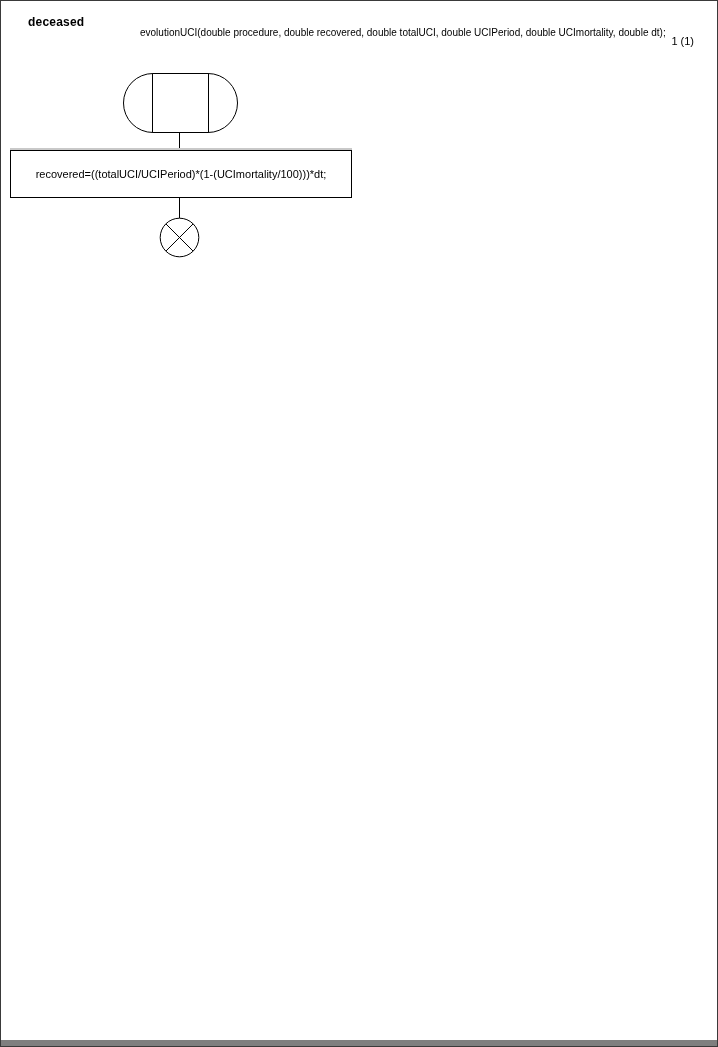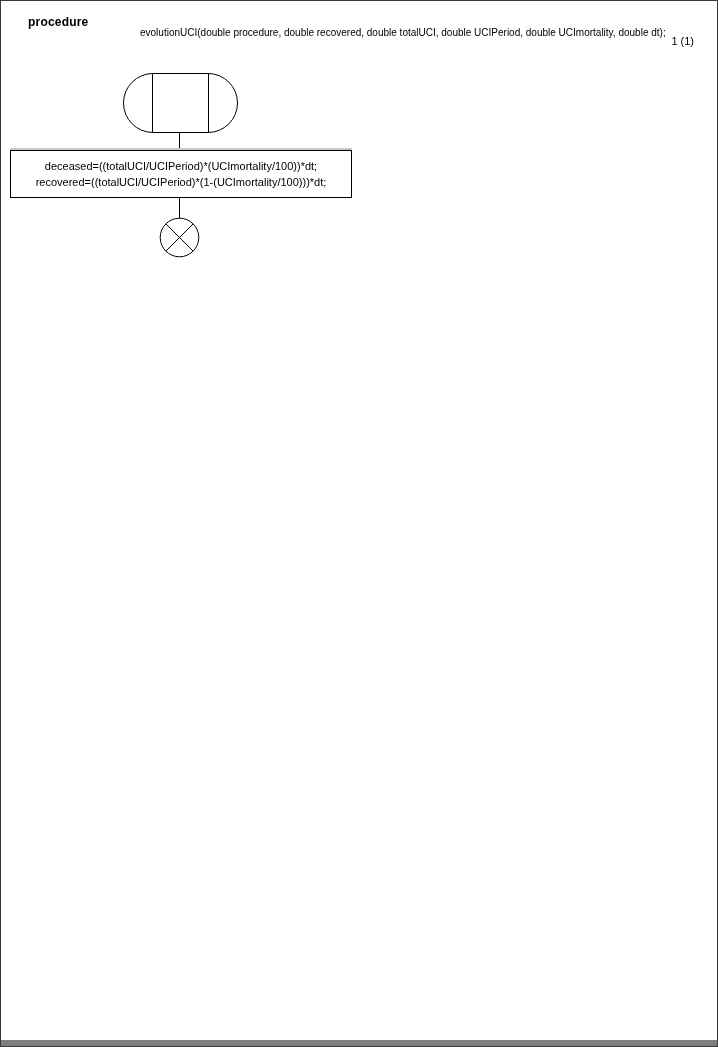--- a/index.html
+++ b/index.html
@@ -60,35 +60,34 @@
   .footer-bar{
     position:absolute;left:0;right:0;bottom:0;height:6px;
     background:#7f7f7f;
   }
 </style>
 </head>
 <body>
 
 <div class="page">
 
-  <span class="title">procedure</span>
+  <span class="title">deceased</span>
 
   <span class="page-num">1 (1)</span>
 
   <div class="signature">evolutionUCI(double procedure, double recovered, double totalUCI, double UCIPeriod, double UCImortality, double dt);</div>
 
   <div class="stadium">
     <div class="vl vl-left"></div>
     <div class="vl vl-right"></div>
   </div>
 
   <div class="connector c1"></div>
 
   <div class="process">
-    <div>deceased=((totalUCI/UCIPeriod)*(UCImortality/100))*dt;</div>
     <div>recovered=((totalUCI/UCIPeriod)*(1-(UCImortality/100)))*dt;</div>
   </div>
 
   <div class="connector c2"></div>
 
   <svg class="endsym" viewBox="0 0 41 41">
     <circle cx="20.5" cy="20.5" r="19.3" fill="#ffffff" stroke="#000000" stroke-width="1"></circle>
     <line x1="6.9" y1="6.9" x2="34.1" y2="34.1" stroke="#000000" stroke-width="1"></line>
     <line x1="34.1" y1="6.9" x2="6.9" y2="34.1" stroke="#000000" stroke-width="1"></line>
   </svg>

